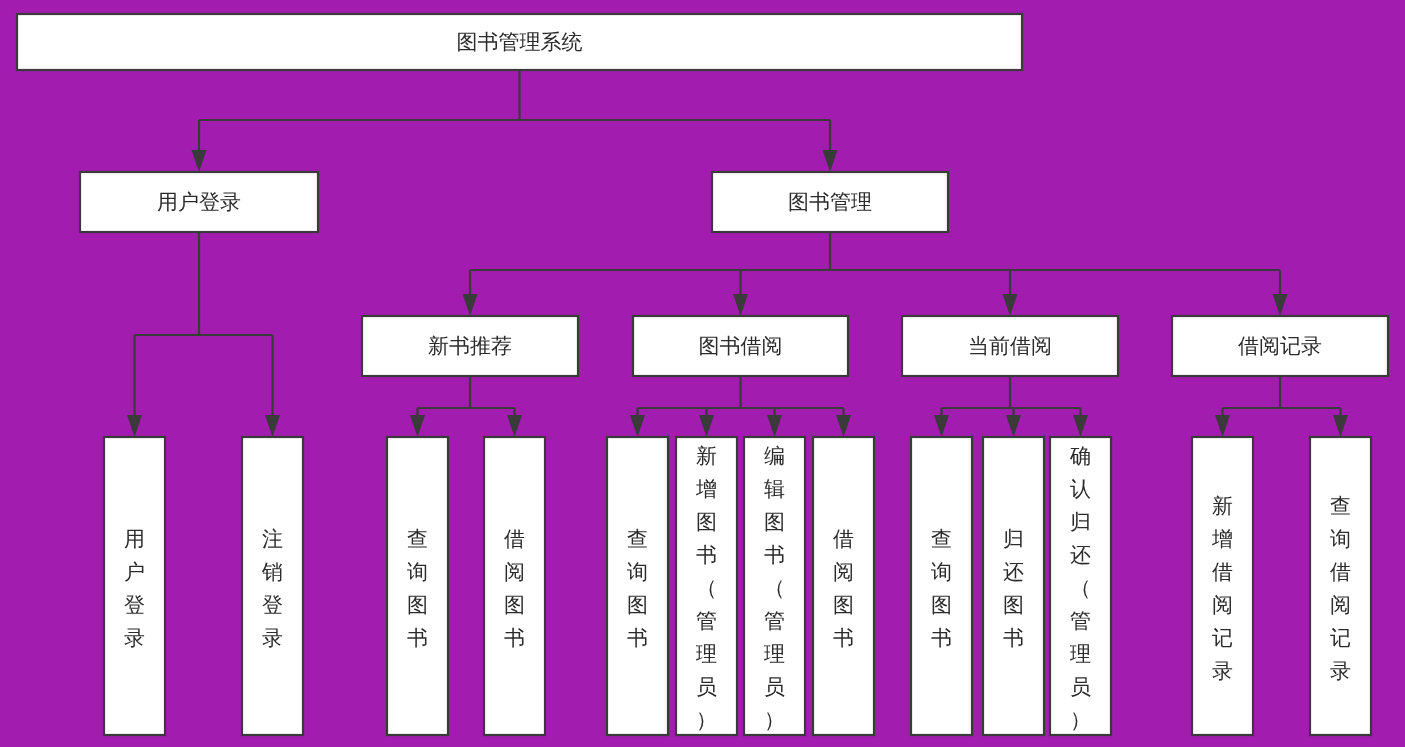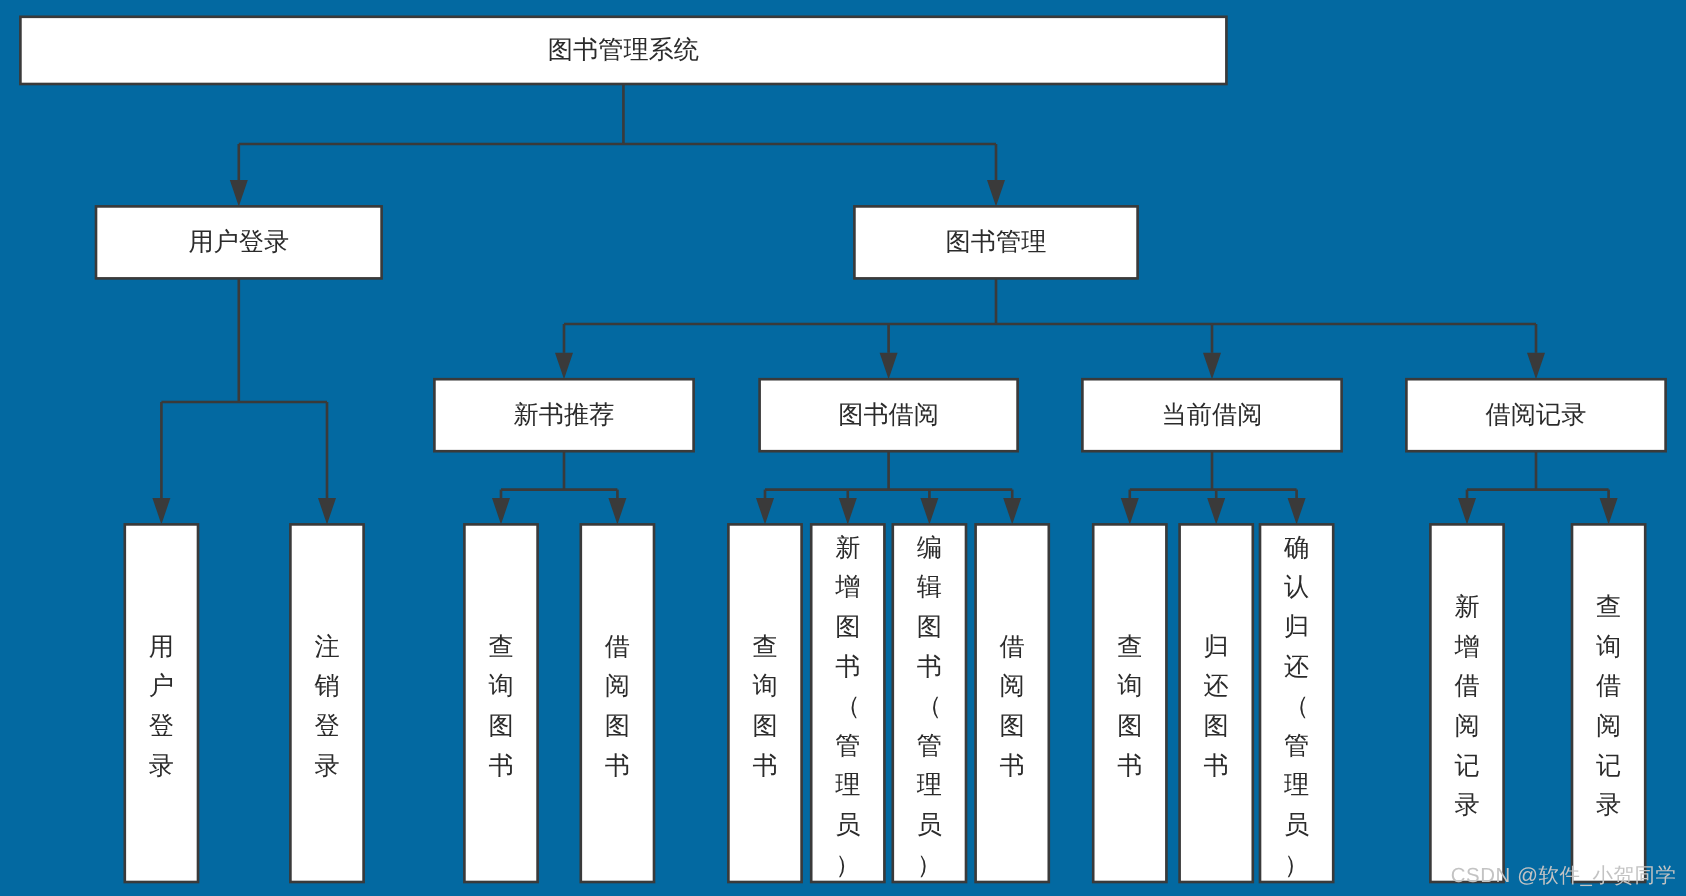--- a/index.html
+++ b/index.html
@@ -7,21 +7,21 @@
     padding: 0;
     background: #ffffff;
   }
   body {
     font-family: "Liberation Sans", "DejaVu Sans", sans-serif;
   }
   #diagram-root {
     position: relative;
     width: 1405px;
     height: 747px;
-    background: #0369a1;
+    background: #a21caf;
     overflow: hidden;
   }
   svg.flow {
     position: absolute;
     left: 0;
     top: 0;
     width: 1405px;
     height: 747px;
   }
   .node-box {
@@ -213,14 +213,13 @@
         <g>
           <rect x="1192" y="437" width="61" height="298" class="node-box"></rect>
           <text x="1222.5" y="0" class="node-label-vert"><tspan x="1222.5" y="512.74">新</tspan><tspan x="1222.5" y="545.74">增</tspan><tspan x="1222.5" y="578.74">借</tspan><tspan x="1222.5" y="611.74">阅</tspan><tspan x="1222.5" y="644.74">记</tspan><tspan x="1222.5" y="677.74">录</tspan></text>
         </g>
         <g>
           <rect x="1310" y="437" width="61" height="298" class="node-box"></rect>
           <text x="1340.5" y="0" class="node-label-vert"><tspan x="1340.5" y="512.74">查</tspan><tspan x="1340.5" y="545.74">询</tspan><tspan x="1340.5" y="578.74">借</tspan><tspan x="1340.5" y="611.74">阅</tspan><tspan x="1340.5" y="644.74">记</tspan><tspan x="1340.5" y="677.74">录</tspan></text>
         </g>
       </g>
   </svg>
-  <div class="watermark">CSDN @软件_小贺同学</div>
 </div>
 
 </body></html>

